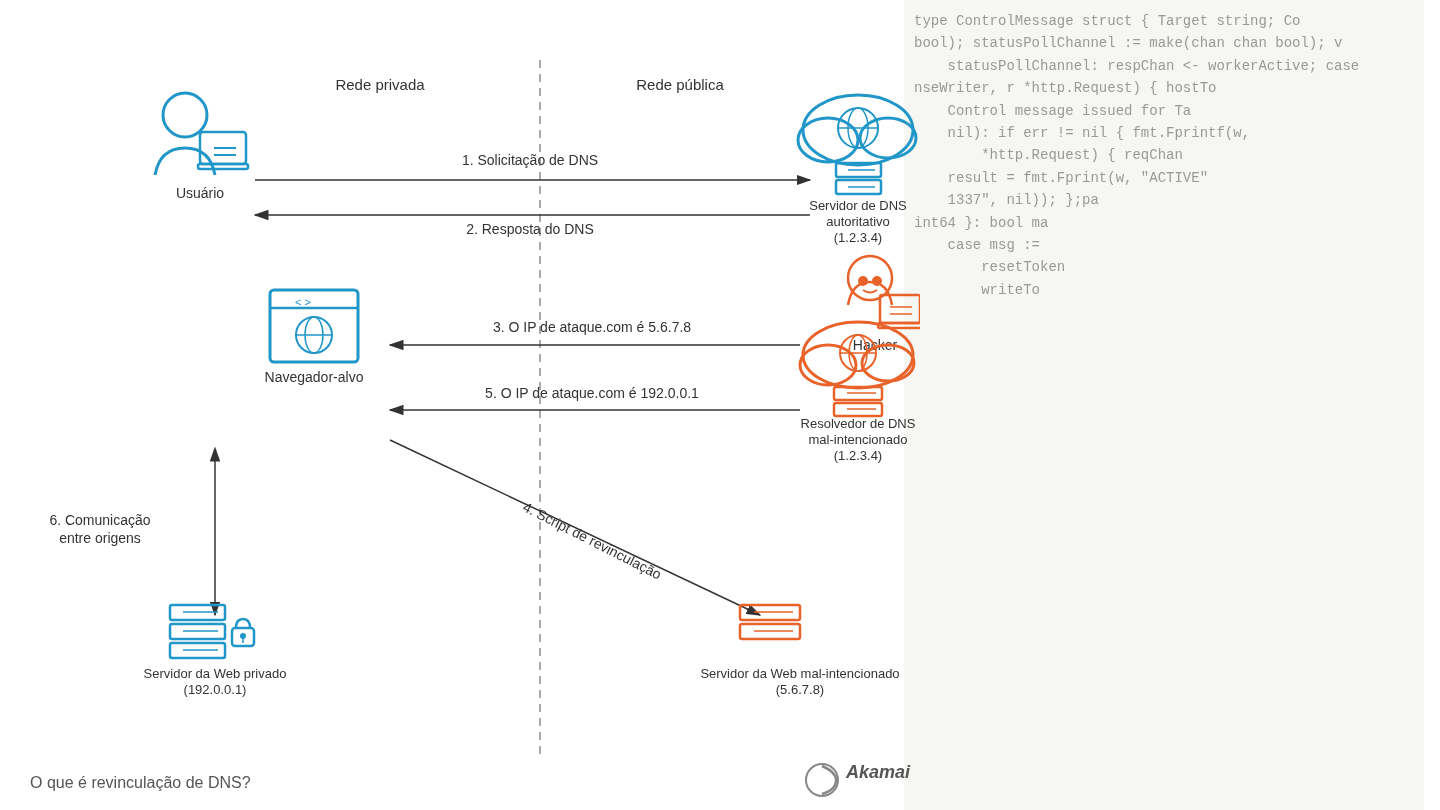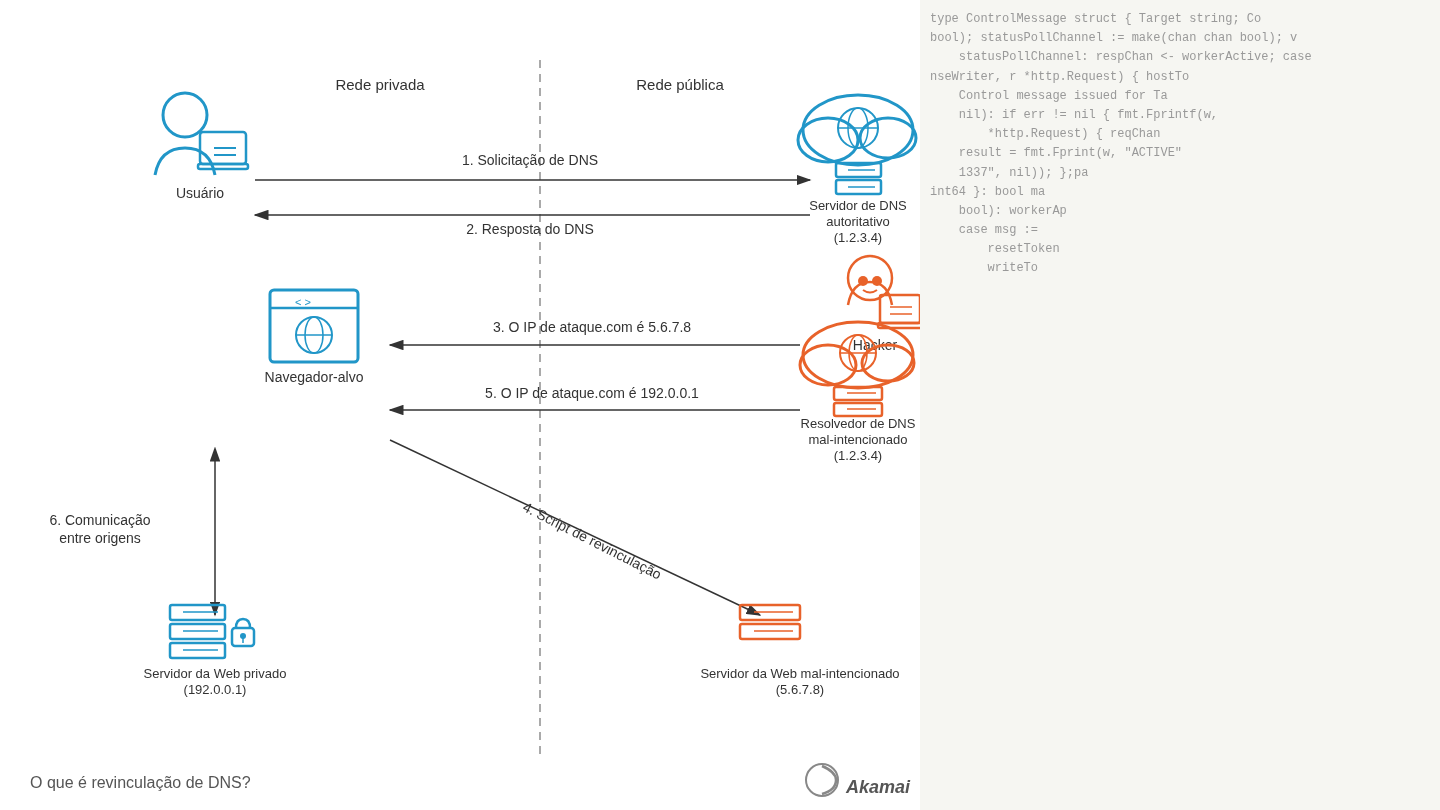--- a/index.html
+++ b/index.html
@@ -9,26 +9,26 @@
       background: #fff;
       font-family: Arial, sans-serif;
       position: relative;
       overflow: hidden;
     }
 
     
     .code-bg {
       position: absolute;
       top: 0;
-      right: 0;
+      right: 16px;
       width: 520px;
       height: 810px;
       background: #f5f5f0;
       font-family: 'Courier New', monospace;
-      font-size: 12px;
+      font-size: 14px;
       color: #888;
       padding: 10px;
       line-height: 1.6;
       overflow: hidden;
       opacity: 0.85;
     }
 
     
     .bottom-text {
       position: absolute;
@@ -37,21 +37,21 @@
       font-size: 16px;
       color: #555;
     }
 
     
     .akamai-logo {
       position: absolute;
       bottom: 12px;
       right: 530px;
       display: flex;
-      align-items: flex-end;
+      align-items: flex-start;
       gap: 6px;
     }
 
     .akamai-logo-text {
       font-size: 18px;
       font-style: italic;
       color: #555;
       font-weight: bold;
     }
 
@@ -72,21 +72,20 @@
   <div>type ControlMessage struct { Target string; Co</div>
   <div>bool); statusPollChannel := make(chan chan bool); v</div>
   <div>&nbsp;&nbsp;&nbsp;&nbsp;statusPollChannel: respChan &lt;- workerActive; case</div>
   <div>nseWriter, r *http.Request) { hostTo</div>
   <div>&nbsp;&nbsp;&nbsp;&nbsp;Control message issued for Ta</div>
   <div>&nbsp;&nbsp;&nbsp;&nbsp;nil): if err != nil { fmt.Fprintf(w,</div>
   <div>&nbsp;&nbsp;&nbsp;&nbsp;&nbsp;&nbsp;&nbsp;&nbsp;*http.Request) { reqChan</div>
   <div>&nbsp;&nbsp;&nbsp;&nbsp;result = fmt.Fprint(w, "ACTIVE"</div>
   <div>&nbsp;&nbsp;&nbsp;&nbsp;1337", nil)); };pa</div>
   <div>int64 }: bool ma</div>
-  <div>&nbsp;&nbsp;&nbsp;&nbsp;bool): workerAp</div>
   <div>&nbsp;&nbsp;&nbsp;&nbsp;case msg :=</div>
   <div>&nbsp;&nbsp;&nbsp;&nbsp;&nbsp;&nbsp;&nbsp;&nbsp;resetToken</div>
   <div>&nbsp;&nbsp;&nbsp;&nbsp;&nbsp;&nbsp;&nbsp;&nbsp;writeTo</div>
 </div>
 
 <svg class="arrows-svg" viewBox="0 0 920 810" xmlns="http://www.w3.org/2000/svg">
 
   <line x1="540" y1="60" x2="540" y2="760" stroke="#aaa" stroke-width="2" stroke-dasharray="8,6"></line>
 
   <text x="380" y="90" font-family="Arial" font-size="15" fill="#333" text-anchor="middle">Rede privada</text>

